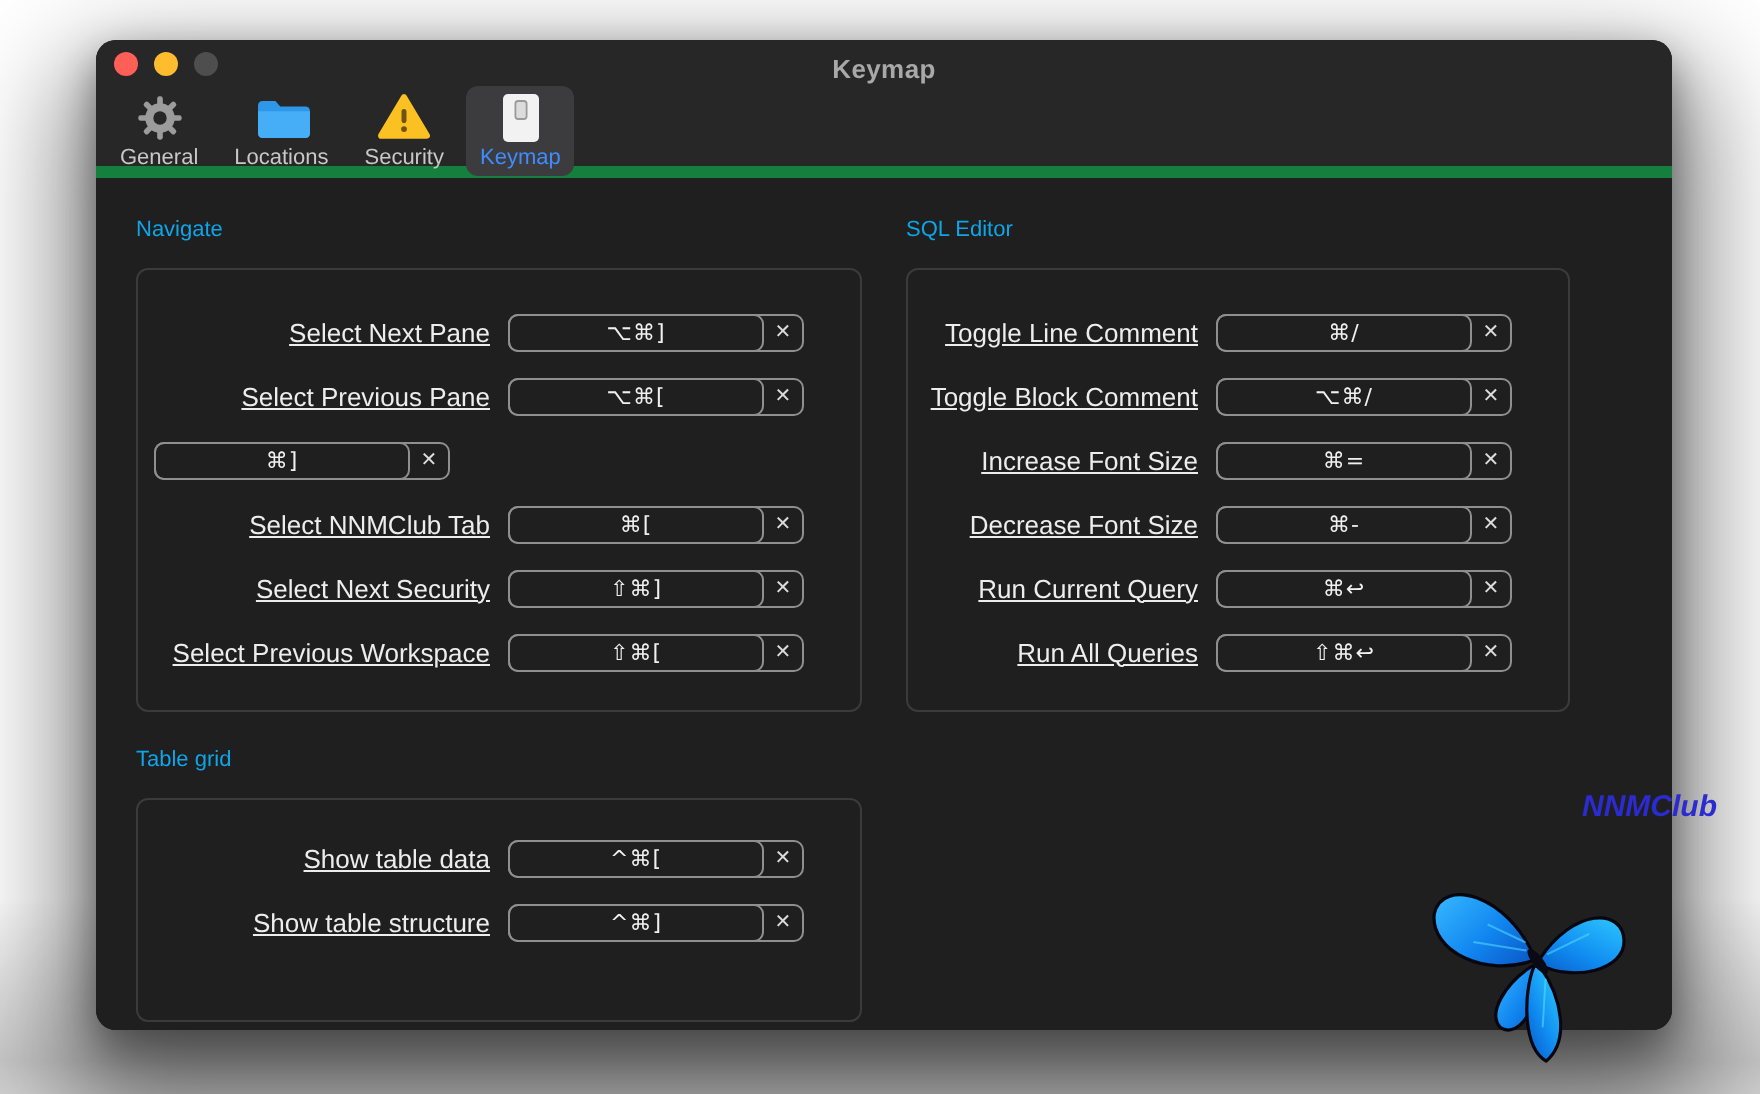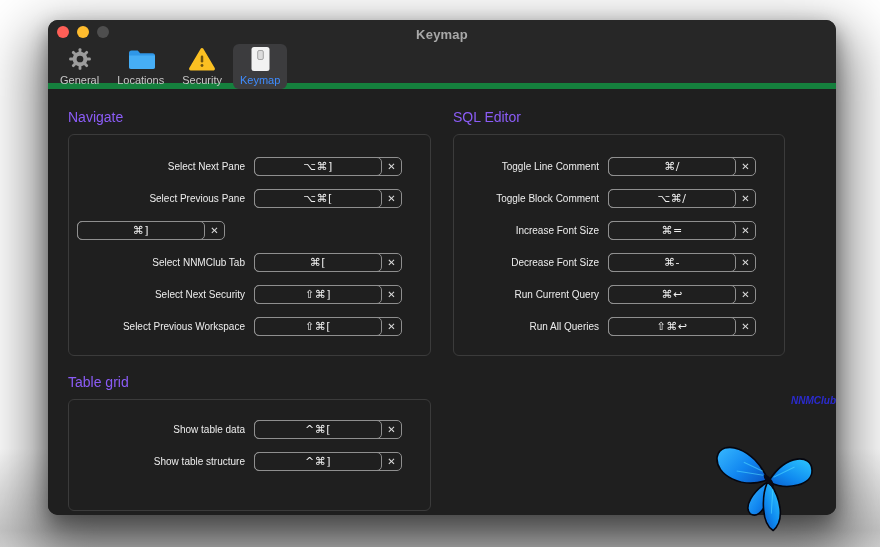--- a/index.html
+++ b/index.html
@@ -22,59 +22,59 @@
   .traffic { position:absolute; left:9px; top:6px; display:flex; gap:8px; }
   .traffic span { width:12px; height:12px; border-radius:50%; display:block; }
   .tl-red    { background:#ff5f57; }
   .tl-yellow { background:#febc2e; }
   .tl-gray   { background:#4e4e4e; }
 
   .win-title { position:absolute; left:0; right:0; top:7px; text-align:center;
     font-size:13px; font-weight:bold; color:#a8a8a8; letter-spacing:.2px; }
 
   
-  .toolbar { position:absolute; left:5px; top:23px; height:46px; display:flex; gap:4px; align-items:center; }
+  .toolbar { position:absolute; left:5px; top:23px; height:46px; display:flex; gap:4px; align-items:flex-start; }
   .tbitem { display:flex; flex-direction:column; align-items:center;
     padding:2px 7px 3px; border-radius:6px; cursor:default; }
   .tbitem.selected { background:#3c3c3e; }
   .tbicon { height:27px; display:flex; align-items:center; justify-content:center; }
   .tblabel { font-size:11px; color:#c8c8c8; margin-top:1px; white-space:nowrap; }
   .tbitem.selected .tblabel { color:#3f8cff; }
 
   .wheel { width:25px; height:25px; border-radius:50%;
     background:
       radial-gradient(circle at 50% 50%, rgba(255,255,255,.95) 0 18%, rgba(255,255,255,0) 62%),
       conic-gradient(#ff5d5d, #ff9d4d 8%, #ffe14d 18%, #b6f36b 30%, #59e88c 40%,
                      #4de3d2 50%, #4db4ff 60%, #5a6cff 70%, #9b59ff 80%, #e85dc8 90%, #ff5d5d 100%); }
 
   
   .content { position:absolute; left:0; top:70px; right:0; bottom:0; background:#1f1f1f; }
   .section { position:absolute; }
   .sec-nav  { left:20px;  top:19px;  width:363px; }
   .sec-sql  { left:405px; top:19px;  width:332px; }
   .sec-grid { left:20px;  top:284px; width:363px; }
-  .sec-title { font-size:14px; color:#8b5cf6; height:15px; margin-bottom:10px; }
+  .sec-title { font-size:11px; color:#0ea5e9; height:15px; margin-bottom:10px; }
   .groupbox { border:1px solid #3b3b3b; border-radius:6px; padding:15px 28px 0 8px; }
   .sec-nav .groupbox, .sec-sql .groupbox { height:222px; }
   .sec-grid .groupbox { height:112px; padding-top:13px; }
 
   .row { height:32px; display:flex; align-items:center; }
-  .rowlabel { flex:1; text-align:right; font-size:10px; color:#ededed; margin-right:9px; white-space:nowrap; }
+  .rowlabel { flex:1; text-align:right; font-size:13px; color:#ededed; margin-right:9px; white-space:nowrap;text-decoration:underline; }
 
   .shortcut-ctl { flex:none; width:148px; height:19px; border:1px solid #8f8f8f;
     border-radius:5px; display:flex; background:transparent; }
   .sc-field { flex:1; border:1px solid #8f8f8f; border-radius:5px; margin:-1px 0 -1px -1px;
     display:flex; align-items:center; justify-content:center;
     font-family:"DejaVu Sans", sans-serif; font-size:11px; color:#f0f0f0; letter-spacing:.5px; }
   .sc-clear { width:19px; display:flex; align-items:center; justify-content:center;
     font-size:10px; color:#dcdcdc; cursor:default; }
 
   
   .watermark { position:absolute; left:791px; top:395px; z-index:6;
-    font-size:10px; font-style:italic; font-weight:bold; color:#2b2bd0; }
+    font-size:15px; font-style:italic; font-weight:bold; color:#2b2bd0; }
   .butterfly { position:absolute; left:716px; top:430px; width:100px; height:104px;
     z-index:5; transform:rotate(-6deg); }
 </style>
 </head>
 <body>
 
 <div class="window">
 
   <div class="header">
     <div class="traffic">

